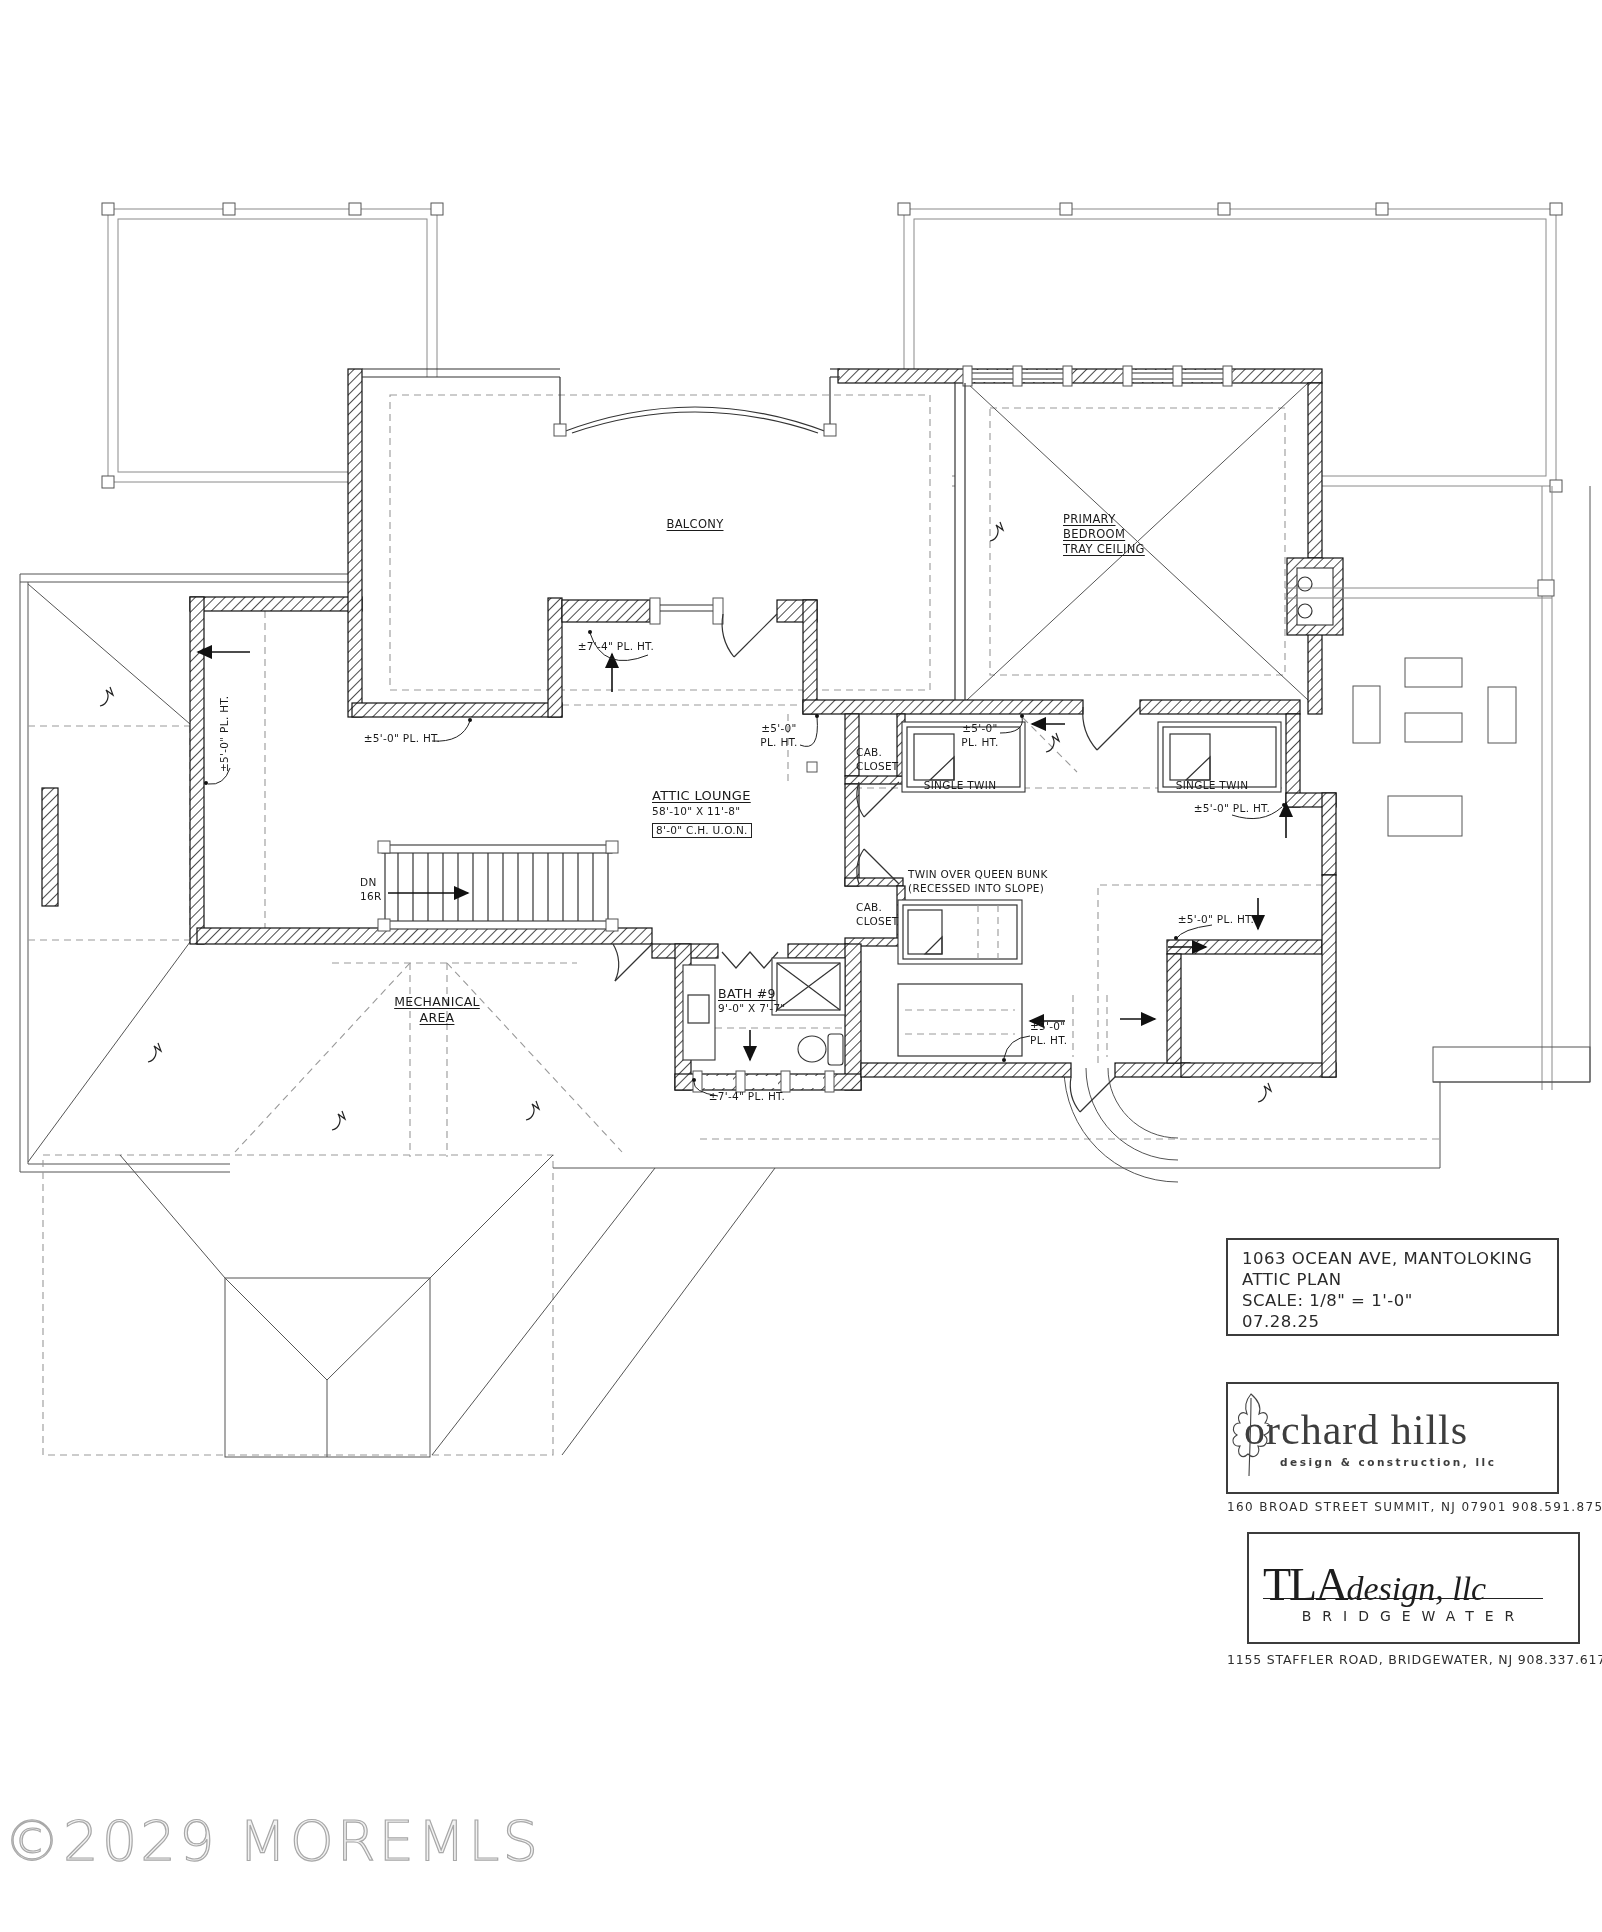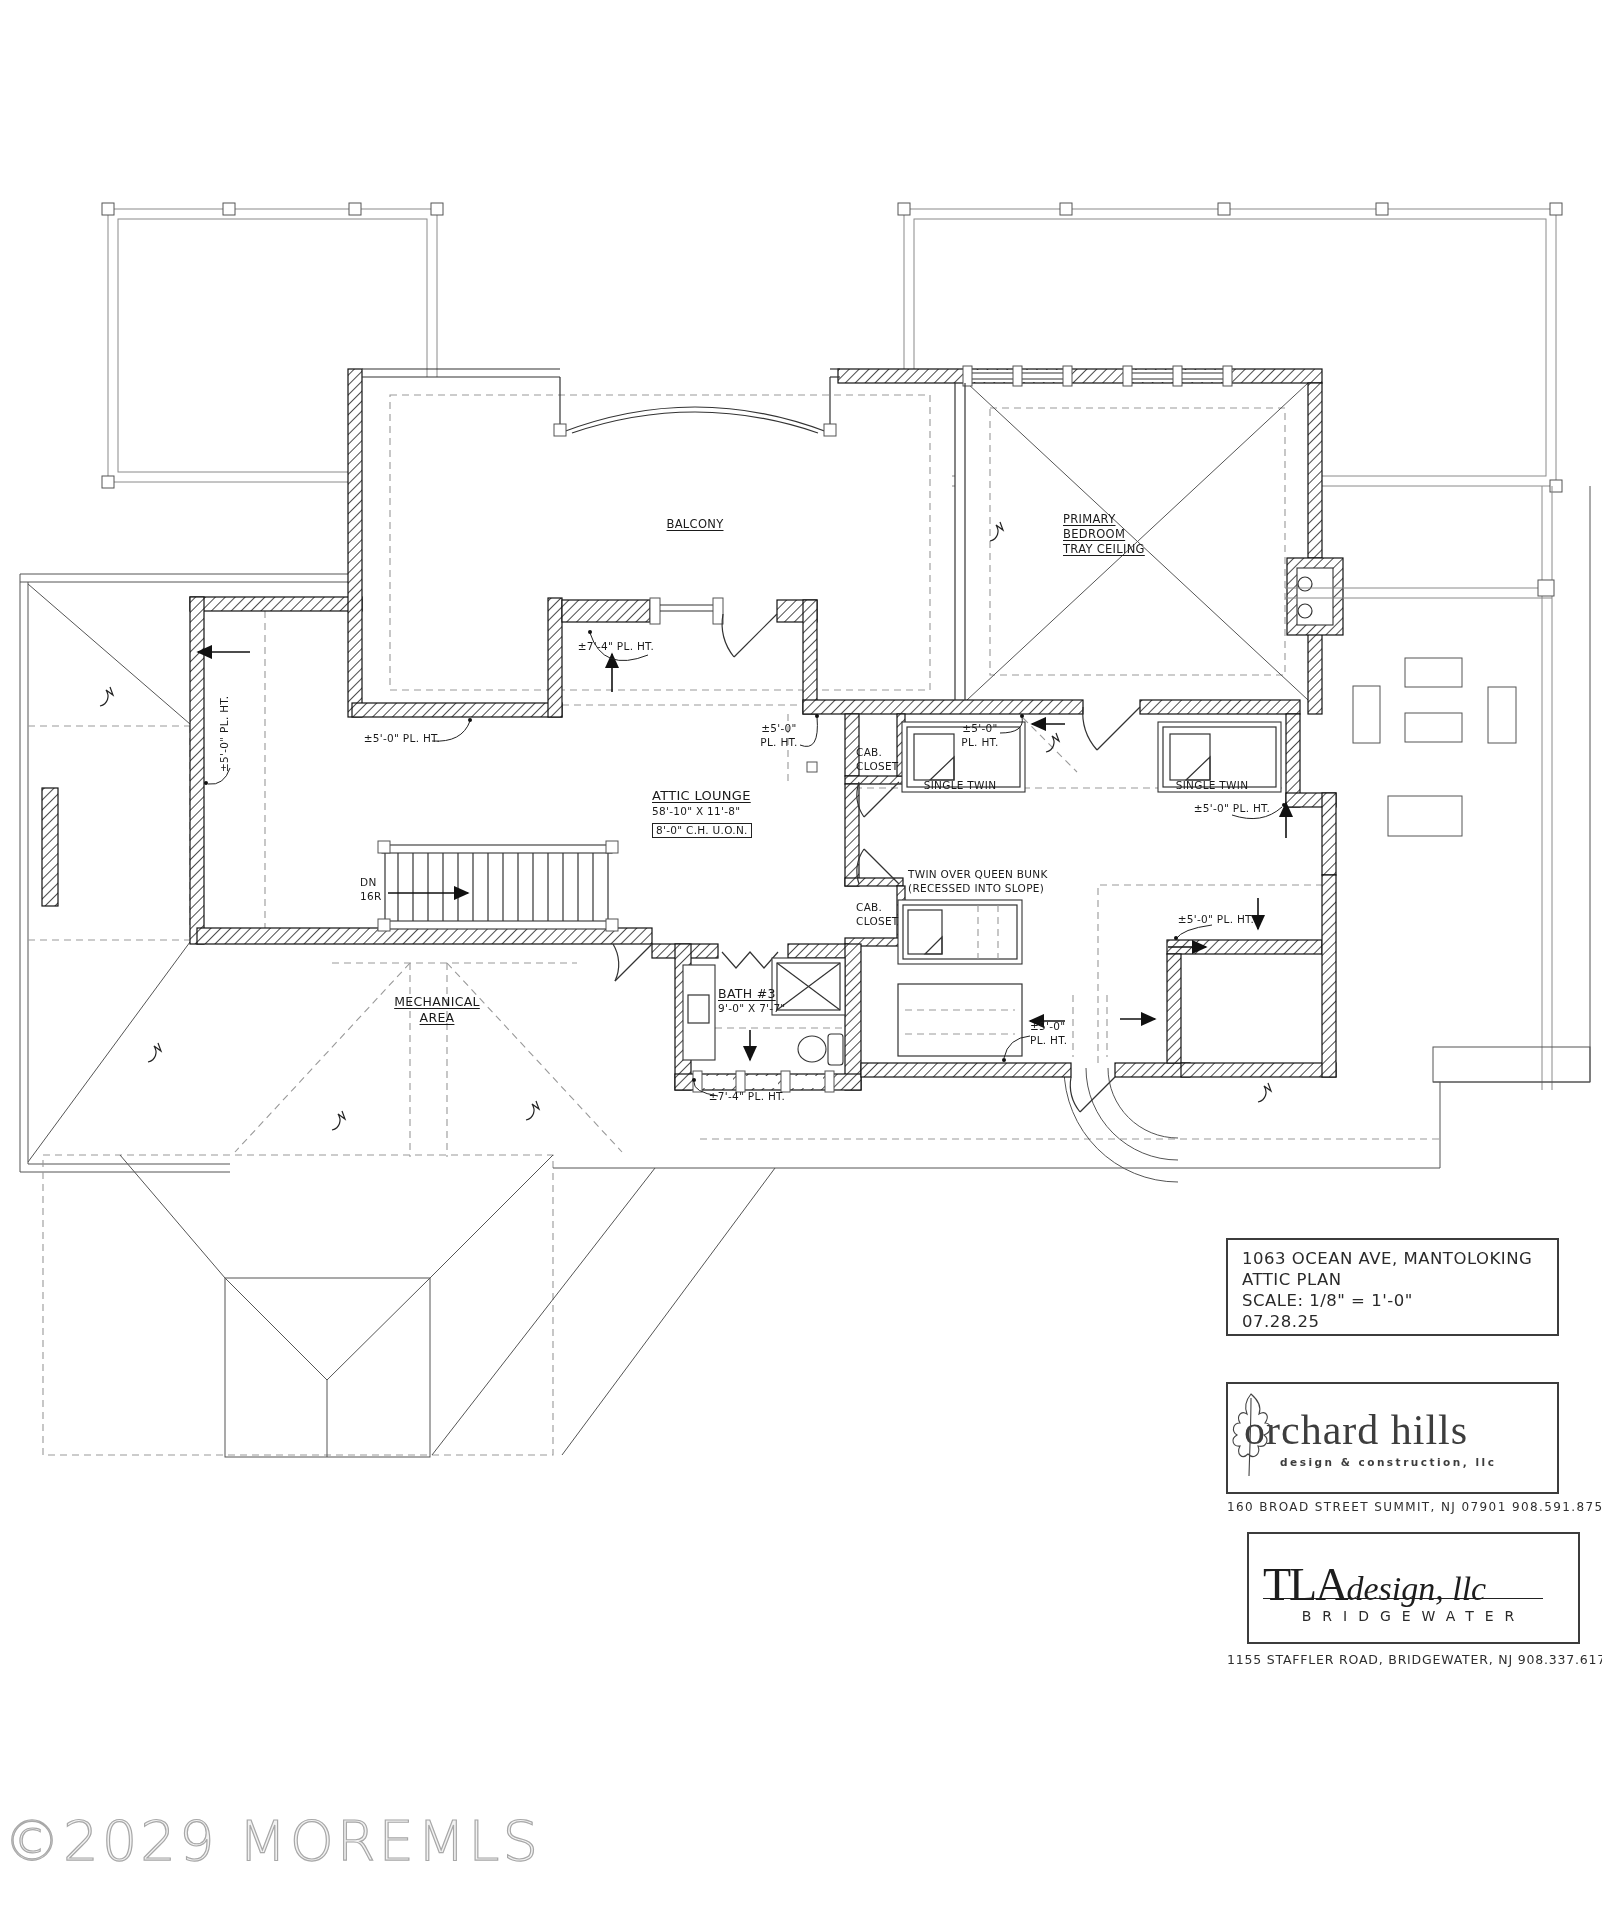--- a/index.html
+++ b/index.html
@@ -390,21 +390,21 @@
 <div class="lbl sm" style="left:360px;top:876px;">DN
 16R</div>
 <div class="lbl sm" style="left:908px;top:868px;">TWIN OVER QUEEN BUNK
 (RECESSED INTO SLOPE)</div>
 <div class="lbl sm" style="left:856px;top:901px;">CAB.
 CLOSET</div>
 <div class="lbl sm ctr" style="left:1216px;top:913px;">±5'-0" PL. HT.</div>
 <div class="lbl u ctr" style="left:437px;top:994px;font-size:12.5px;">MECHANICAL
 AREA</div>
 <div style="position:absolute;left:718px;top:986px;">
-  <div class="lbl u" style="position:static;font-size:12.5px;">BATH #3</div>
+  <div class="lbl u" style="position:static;font-size:12.5px;">BATH #9</div>
   <div class="lbl sm" style="position:static;">9'-0" X 7'-7"</div>
 </div>
 <div class="lbl sm" style="left:1030px;top:1020px;">±5'-0"
 PL. HT.</div>
 <div class="lbl sm ctr" style="left:747px;top:1090px;">±7'-4" PL. HT.</div>
 
 <div class="tbox" id="titlebox">
   <div>1063 OCEAN AVE, MANTOLOKING</div>
   <div>ATTIC PLAN</div>
   <div>SCALE: 1/8" = 1'-0"</div>

